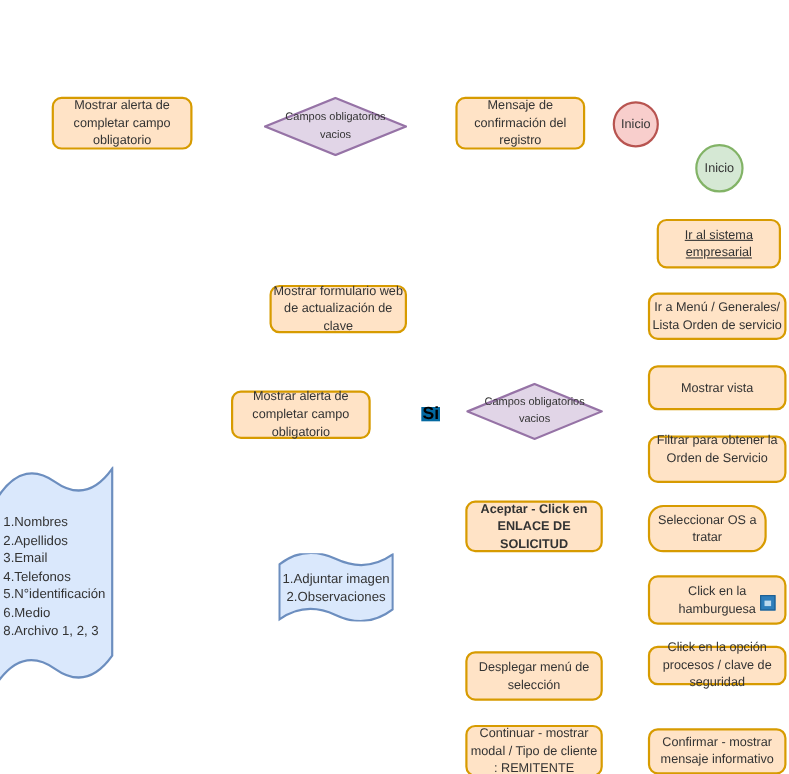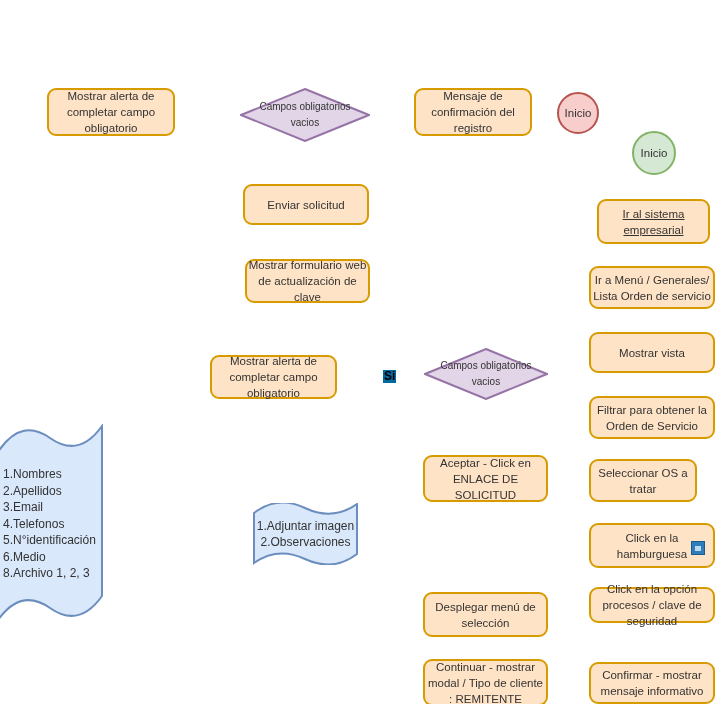--- a/index.html
+++ b/index.html
@@ -99,21 +99,21 @@
     align-items: flex-start;
     padding-left: 6px;
   }
   .doc-line { white-space: nowrap; }
 
   
   .edge-label {
     position: absolute;
     background: #0369a1;
     color: #000000;
-    font-size: 12px;
+    font-size: 16px;
     line-height: 13px;
     font-weight: bold;
     padding: 0 1px;
     white-space: nowrap;
   }
 
   
   .img-placeholder {
     position: absolute;
     width: 14px;
@@ -164,23 +164,20 @@
   </div>
 
   <div class="node ellipse ellipse-pink" style="left:557px; top:92px; width:42px; height:42px;">
     <div class="txt">Inicio</div>
   </div>
 
   <div class="node ellipse ellipse-green" style="left:632px; top:131px; width:44px; height:44px;">
     <div class="txt">Inicio</div>
   </div>
 
-  <div class="node box" style="left:243px; top:184px; width:126px; height:41px;">
-    <div class="txt">Enviar solicitud</div>
-  </div>
 
   <div class="node box" style="left:597px; top:199px; width:113px; height:45px;text-decoration:underline;">
     <div class="txt">
       <div>Ir al sistema</div>
       <div>empresarial</div>
     </div>
   </div>
 
   <div class="node box" style="left:245px; top:259px; width:125px; height:44px;">
     <div class="txt">
@@ -214,21 +211,21 @@
     <div class="diamond-label">
       <div>Campos obligatorios</div>
       <div>vacios</div>
     </div>
   </div>
 
   <div class="node box" style="left:589px; top:332px; width:126px; height:41px;">
     <div class="txt">Mostrar vista</div>
   </div>
 
-  <div class="node box" style="left:589px; top:396px; width:126px; height:43px;">
+  <div class="node box" style="left:589px; top:396px; width:126px; height:43px;align-items:flex-end;">
     <div class="txt">
       <div>Filtrar para obtener la</div>
       <div>Orden de Servicio</div>
     </div>
   </div>
 
   <div class="doc-wrap" style="left:-3px; top:424px; width:108px; height:200px;">
     <svg class="doc-shape" viewBox="0 0 108 200" preserveAspectRatio="none">
       <path d="M1,28 C18,2 36,2 53,14 C70,26 88,26 105,2
                L105,172 C88,196 70,196 53,184 C36,172 18,172 1,196 Z" fill="#dae8fc" stroke="#6c8ebf" stroke-width="2"></path>
@@ -248,21 +245,21 @@
     <svg class="doc-shape" viewBox="0 0 105 62" preserveAspectRatio="none">
       <path d="M1,10 C18,-3 35,-3 52,5 C69,13 87,13 104,1
                L104,51 C87,64 69,64 52,56 C35,48 18,48 1,60 Z" fill="#dae8fc" stroke="#6c8ebf" stroke-width="2"></path>
     </svg>
     <div class="doc-label">
       <div class="doc-line">1.Adjuntar imagen</div>
       <div class="doc-line">2.Observaciones</div>
     </div>
   </div>
 
-  <div class="node box" style="left:423px; top:455px; width:125px; height:47px;">
+  <div class="node box" style="left:423px; top:455px; width:125px; height:47px;font-weight:bold;">
     <div class="txt">
       <div>Aceptar - Click en</div>
       <div>ENLACE DE</div>
       <div>SOLICITUD</div>
     </div>
   </div>
 
 
   <div class="node box" style="left:423px; top:592px; width:125px; height:45px;">
     <div class="txt">
@@ -272,21 +269,21 @@
   </div>
 
   <div class="node box" style="left:423px; top:659px; width:125px; height:47px;">
     <div class="txt">
       <div>Continuar - mostrar</div>
       <div>modal / Tipo de cliente</div>
       <div>: REMITENTE</div>
     </div>
   </div>
 
-  <div class="node box" style="left:589px; top:459px; width:108px; height:43px;">
+  <div class="node box" style="left:589px; top:459px; width:108px; height:43px;border-radius:14px;">
     <div class="txt">
       <div>Seleccionar OS a</div>
       <div>tratar</div>
     </div>
   </div>
 
   <div class="node box" style="left:589px; top:523px; width:126px; height:45px;">
     <div class="txt">
       <div>Click en la</div>
       <div>hamburguesa</div>

